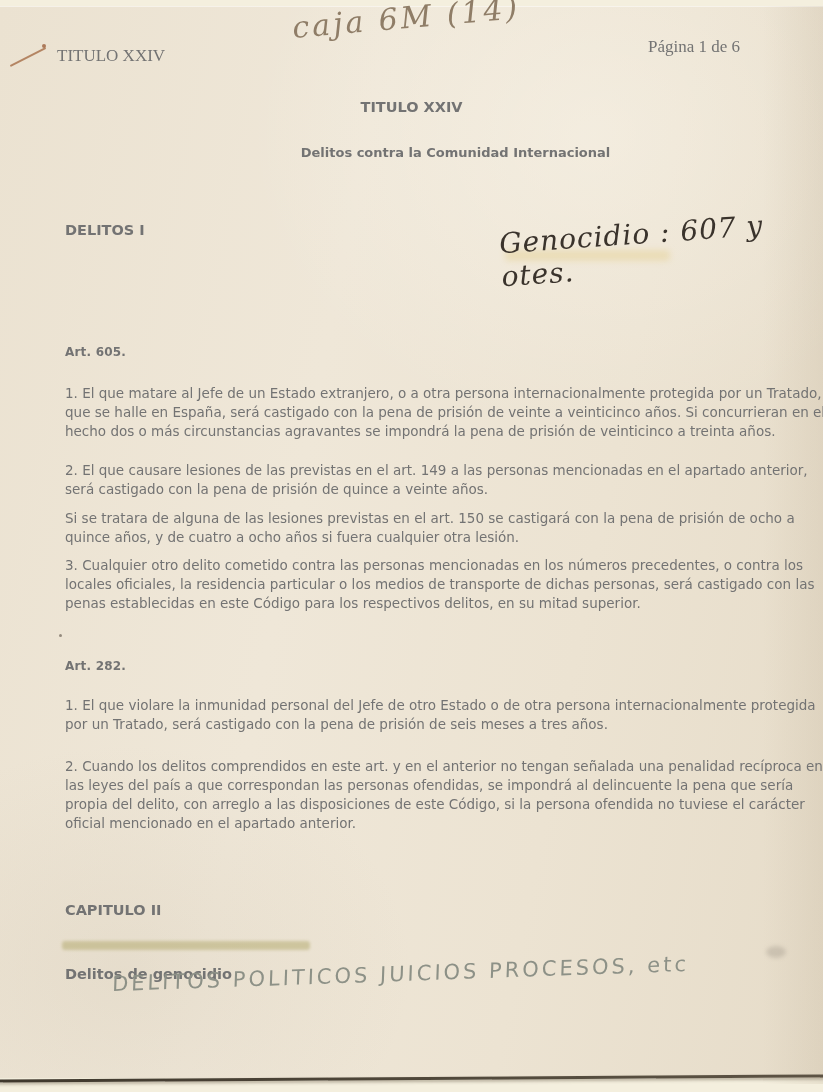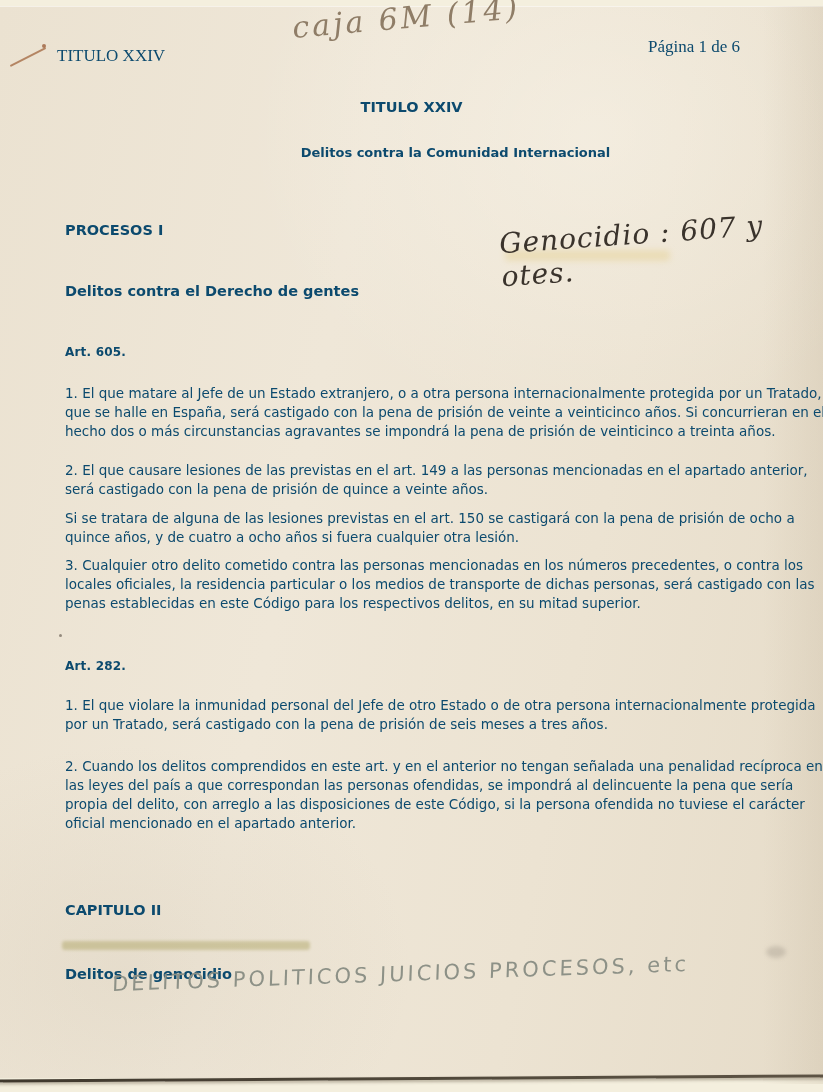--- a/index.html
+++ b/index.html
@@ -27,21 +27,21 @@
   }
   .page-edge{
     position:absolute;left:-8px;top:1077px;width:840px;height:3px;
     background:linear-gradient(90deg,#3f382d,#524a3c 60%,#5d5344);
     transform:rotate(-0.35deg);
     box-shadow:0 2px 3px rgba(120,108,88,0.5);
   }
 
   
   .serif{font-family:"Liberation Serif","DejaVu Serif",serif;color:#3a342c;}
-  .print{position:absolute;color:#0c4a6e;font-size:13.5px;line-height:19px;}
+  .print{position:absolute;color:#737373;font-size:13.5px;line-height:19px;}
   .bold{font-weight:bold;}
   .centered{left:0;width:823px;text-align:center;}
   .art-title{font-size:12px;font-weight:bold;letter-spacing:.2px;}
   .para{width:762px;text-align:left;}
 
   
   .hand{
     position:absolute;
     font-family:"DejaVu Serif",serif;
     font-style:italic;
@@ -85,26 +85,25 @@
   <div class="mark pencil-dot" style="left:42px;top:44px;"></div>
 
   <div class="print serif" style="left:57px;top:46px;font-size:17px;">TITULO XXIV</div>
   <div class="print serif" style="left:648px;top:37px;font-size:17px;text-align:right;">Página 1 de 6</div>
 
   <div class="hand hand-pencil" style="left:292px;top:0px;font-size:30px;letter-spacing:3px;transform:rotate(-5deg);">caja 6M (14)</div>
 
   <div class="print bold centered" style="top:98px;font-size:14.5px;">TITULO XXIV</div>
   <div class="print bold centered" style="top:143px;font-size:13px;padding-left:44px;">Delitos contra la Comunidad Internacional</div>
 
-  <div class="print bold" style="left:65px;top:221px;font-size:14.5px;">PROCESOS I</div>
+  <div class="print bold" style="left:65px;top:221px;font-size:14.5px;">DELITOS I</div>
 
   <div class="mark yellow-smudge" style="left:505px;top:250px;width:165px;height:11px;"></div>
   <div class="hand hand-ink" style="left:500px;top:216px;font-size:28px;letter-spacing:1px;transform:rotate(-4deg);">Genocidio : 607 y otes.</div>
 
-  <div class="print bold" style="left:65px;top:282px;font-size:14.5px;">Delitos contra el Derecho de gentes</div>
 
   <div class="print art-title" style="left:65px;top:343px;">Art. 605.</div>
   <div class="print para" style="left:65px;top:384px;">1. El que matare al Jefe de un Estado extranjero, o a otra persona internacionalmente protegida por un Tratado, que se halle en España, será castigado con la pena de prisión de veinte a veinticinco años. Si concurrieran en el hecho dos o más circunstancias agravantes se impondrá la pena de prisión de veinticinco a treinta años.</div>
   <div class="print para" style="left:65px;top:461px;">2. El que causare lesiones de las previstas en el art. 149 a las personas mencionadas en el apartado anterior, será castigado con la pena de prisión de quince a veinte años.</div>
   <div class="print para" style="left:65px;top:509px;">Si se tratara de alguna de las lesiones previstas en el art. 150 se castigará con la pena de prisión de ocho a quince años, y de cuatro a ocho años si fuera cualquier otra lesión.</div>
   <div class="print para" style="left:65px;top:556px;">3. Cualquier otro delito cometido contra las personas mencionadas en los números precedentes, o contra los locales oficiales, la residencia particular o los medios de transporte de dichas personas, será castigado con las penas establecidas en este Código para los respectivos delitos, en su mitad superior.</div>
 
   <div class="mark ink-speck" style="left:59px;top:634px;"></div>
 
   <div class="print art-title" style="left:65px;top:657px;">Art. 282.</div>

